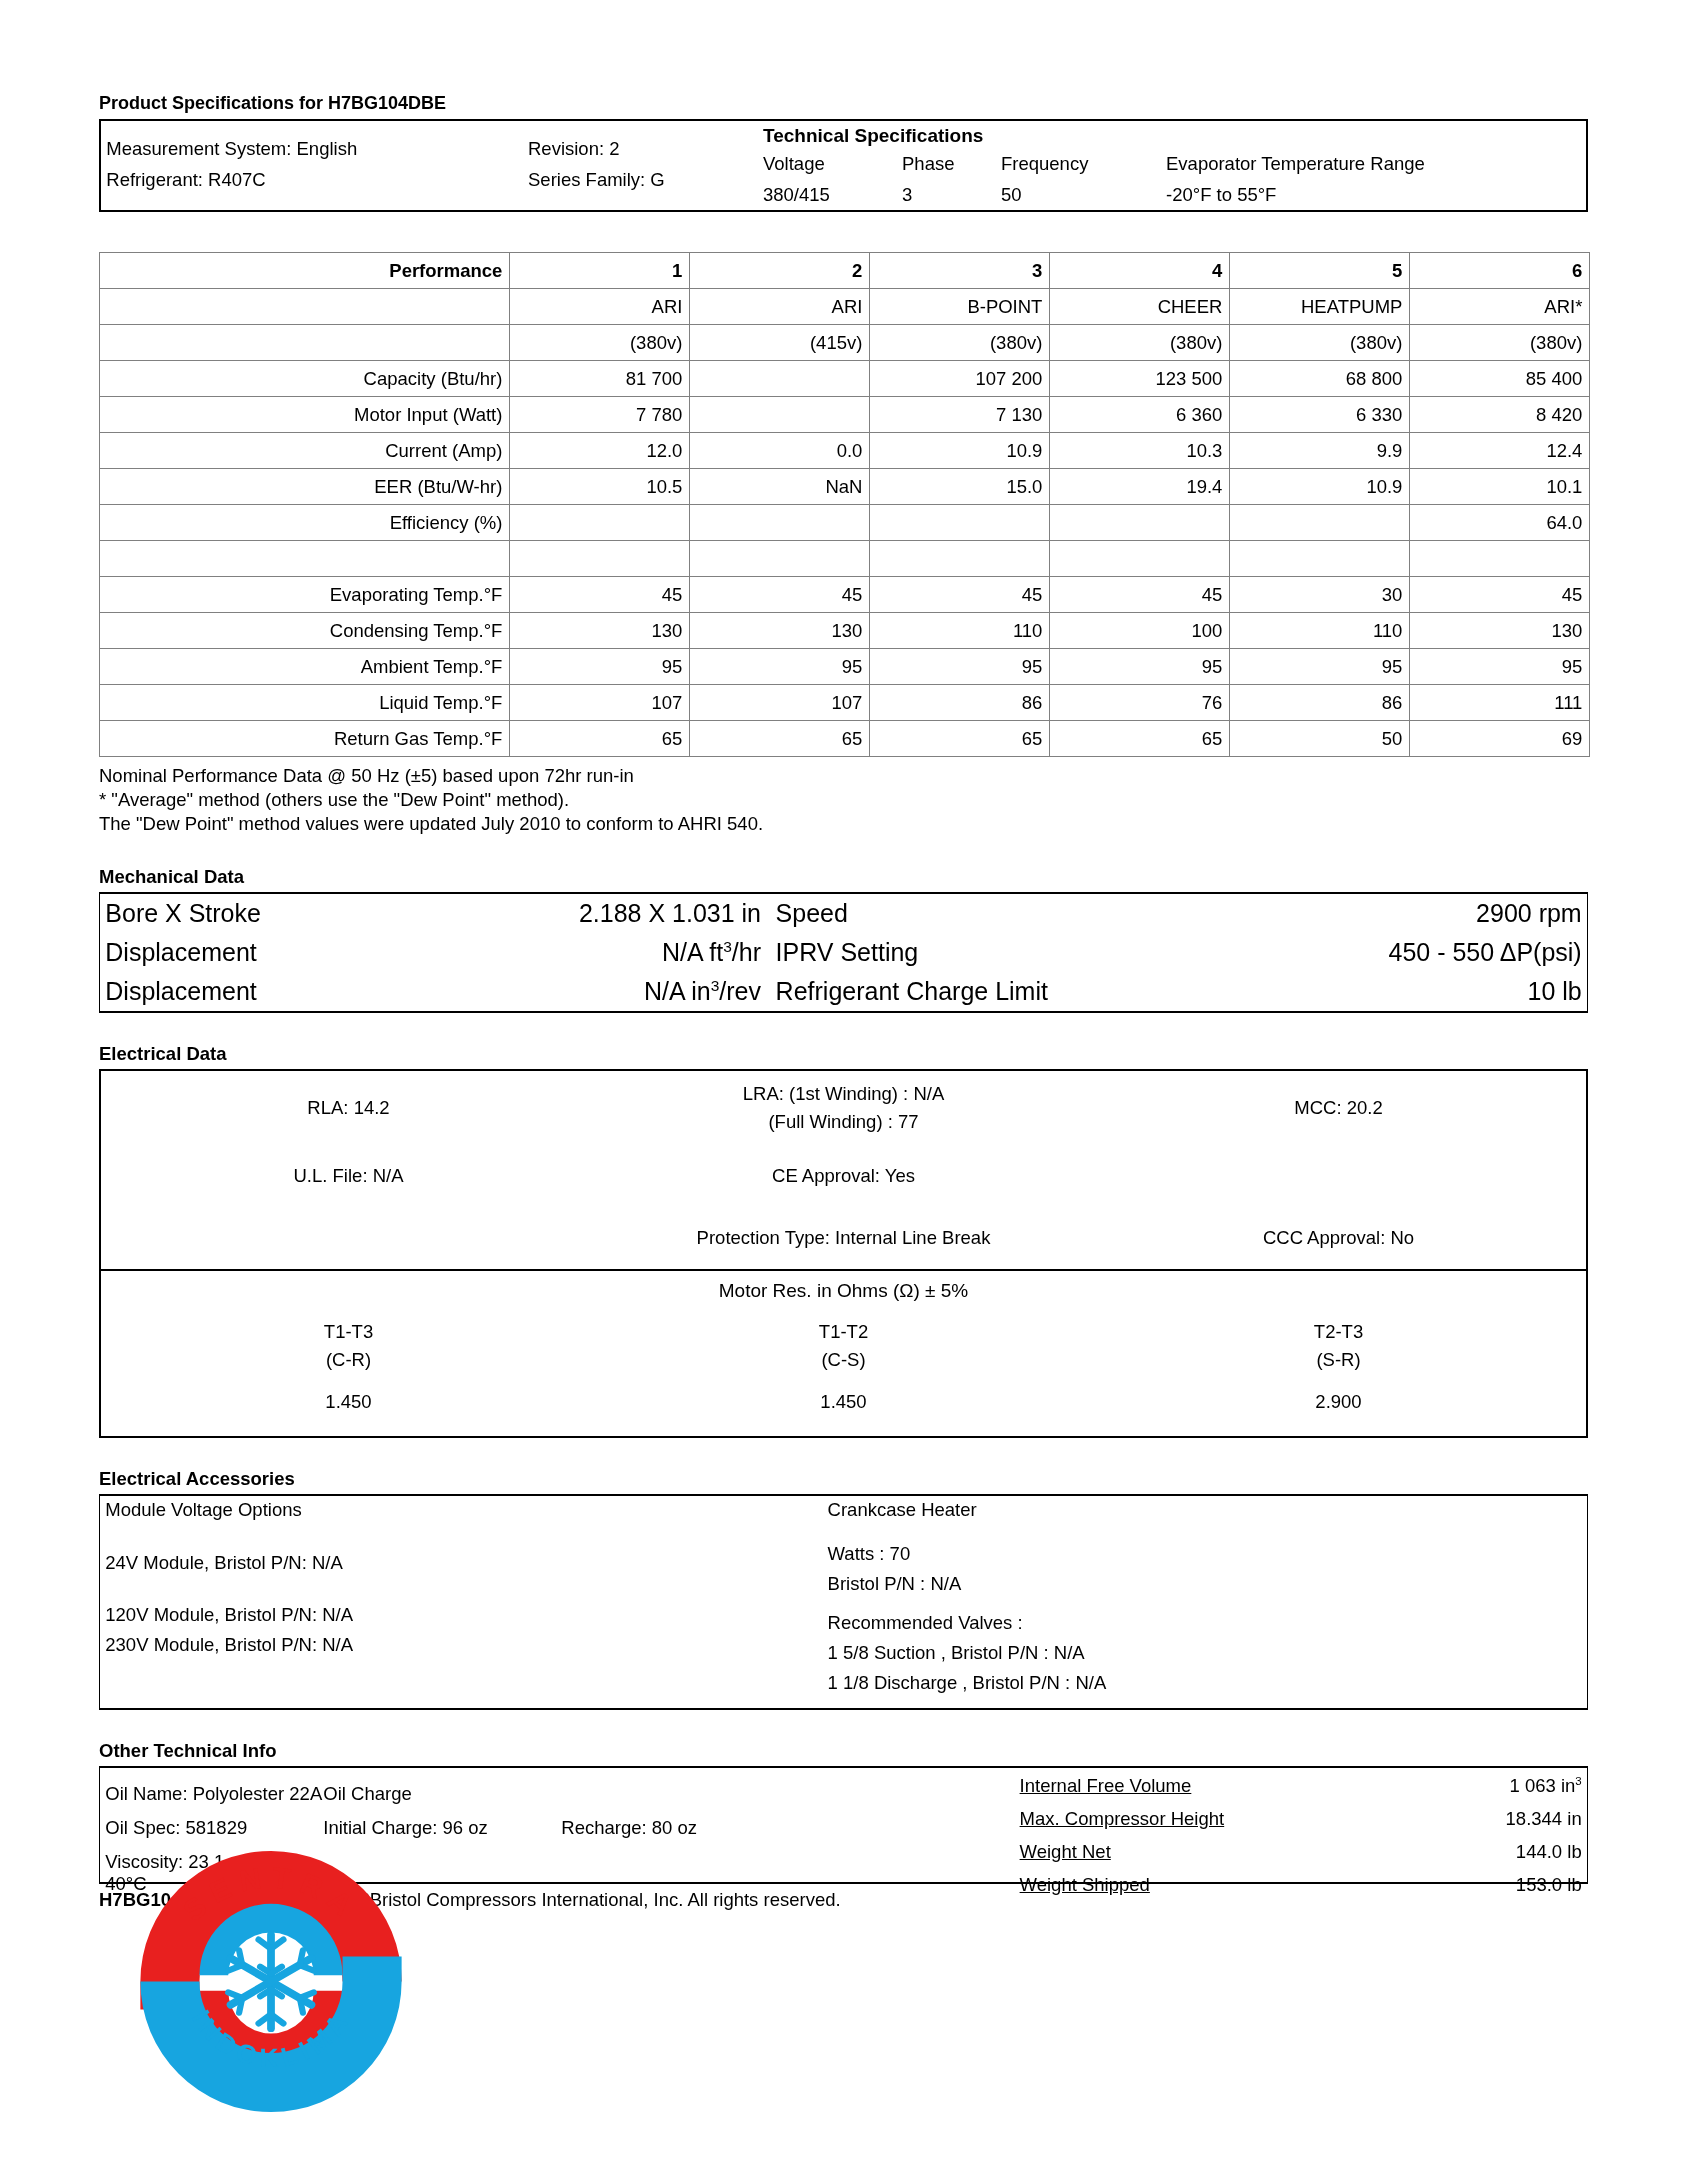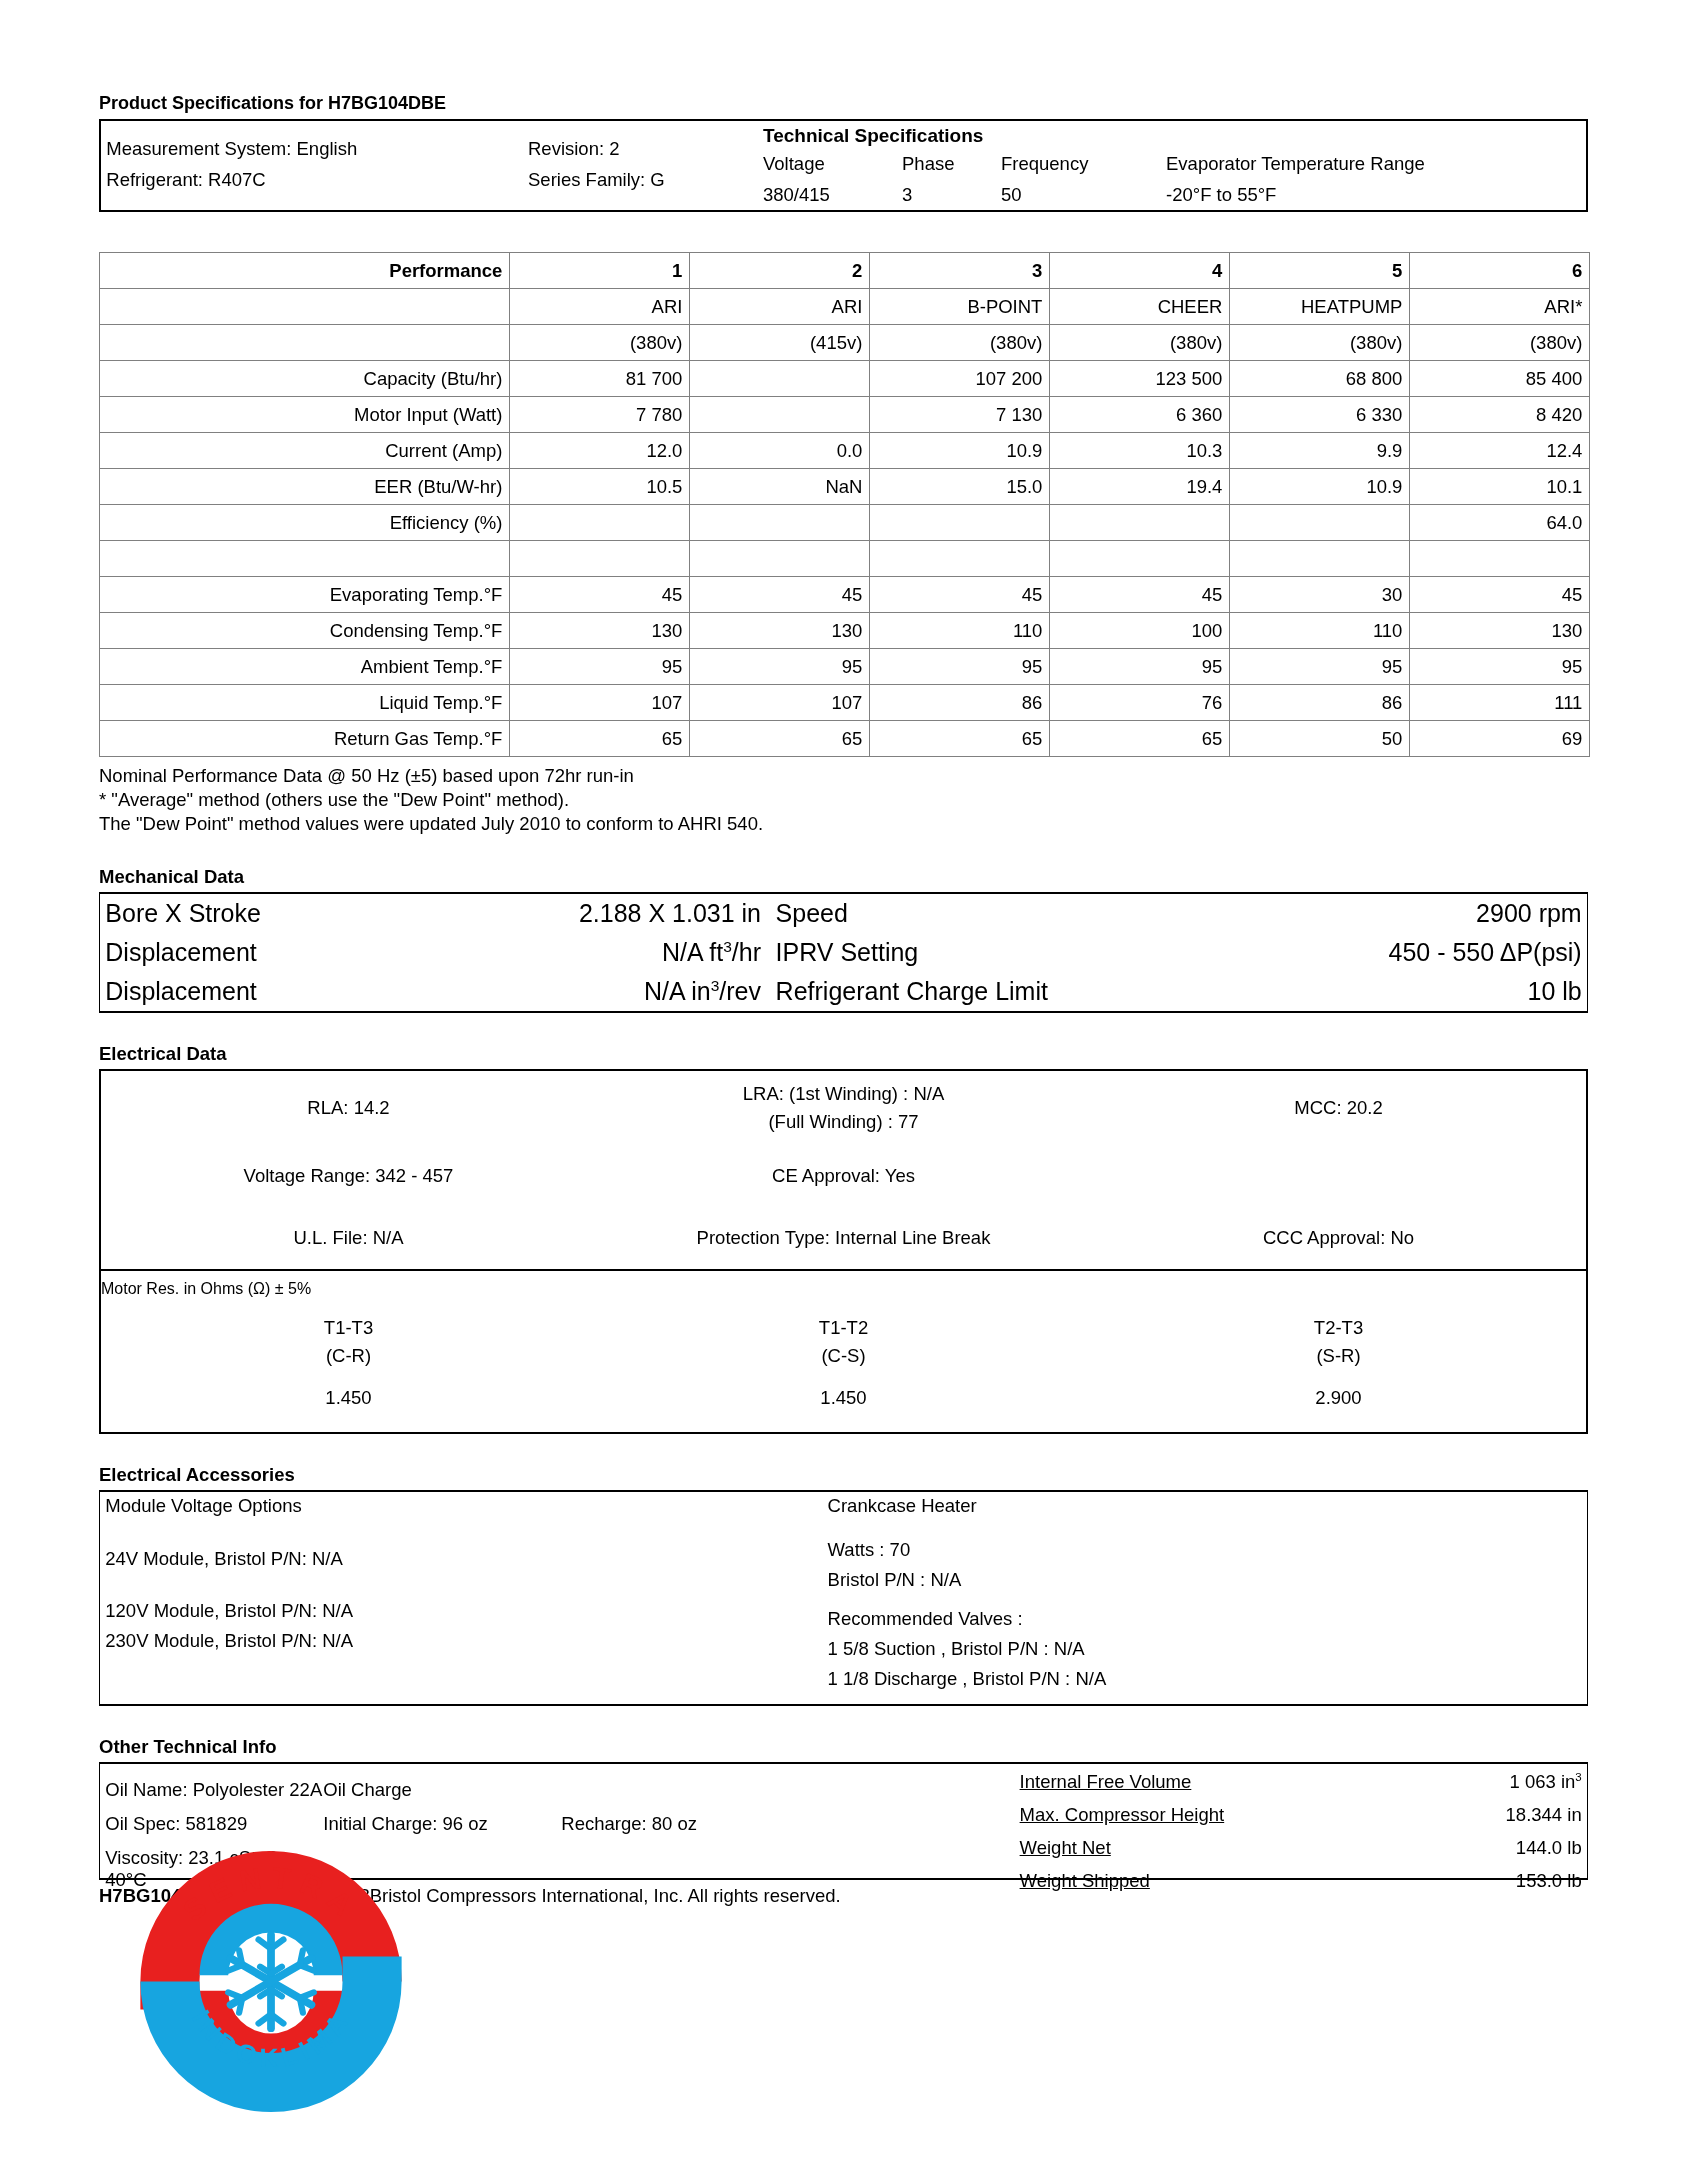--- a/index.html
+++ b/index.html
@@ -55,21 +55,21 @@
   .mech-c4 { flex: 1; text-align: right; padding-right: 5.3px; }
   sup { font-size: 0.62em; vertical-align: super; }
 
   
   .elec-box { border: 2px solid #000; }
   .elec-top { display: flex; border-bottom: 2.6px solid #000; }
   .elec-col { flex: 1; text-align: center; font-size: 18.5px; }
   .elec-r { height: 62px; display:flex; align-items:center; justify-content:center; flex-direction: column;}
   .elec-r.tall { height: 74px; }
   .elec-bot { padding: 9.3px 0 20px 0; }
-  .elec-bot .mres-title { font-size: 16px; margin-bottom: 16px; }
+  .elec-bot .mres-title { text-align: center; font-size: 19px; margin-bottom: 16px; }
   .mres-grid { display: flex; text-align: center; font-size: 18.5px; }
   .mres-cell { flex: 1; line-height: 1.5; }
 
   
   .acc-box { border-top: 2.6px solid #000; border-bottom: 2.6px solid #000;
              border-left: 1.3px solid #000; border-right: 1.3px solid #000;
              display: flex; min-height: 192px; }
   .acc-left { width: 721px; padding: 5.3px 0 4px 5.3px; font-size: 18.5px; }
   .acc-right { flex: 1; padding: 5.3px 0 4px 6.6px; font-size: 18.5px; }
   .acc-left div, .acc-right div { line-height: 1.0; height: 30px; }
@@ -283,21 +283,20 @@
       <div class="mech-c3">Refrigerant Charge Limit</div>
       <div class="mech-c4">10 lb</div>
     </div>
   </div>
 
   <div class="section-title">Electrical Data</div>
   <div class="elec-box">
     <div class="elec-top">
       <div class="elec-col">
         <div class="elec-r tall">RLA: 14.2</div>
-        <div class="elec-r">Voltage Range: 342 - 457</div>
         <div class="elec-r">U.L. File: N/A</div>
       </div>
       <div class="elec-col">
         <div class="elec-r tall">
           <span>LRA: (1st Winding) : N/A</span>
           <span style="margin-top:6.6px">(Full Winding) : 77</span>
         </div>
         <div class="elec-r">CE Approval: Yes</div>
         <div class="elec-r">Protection Type: Internal Line Break</div>
       </div>

